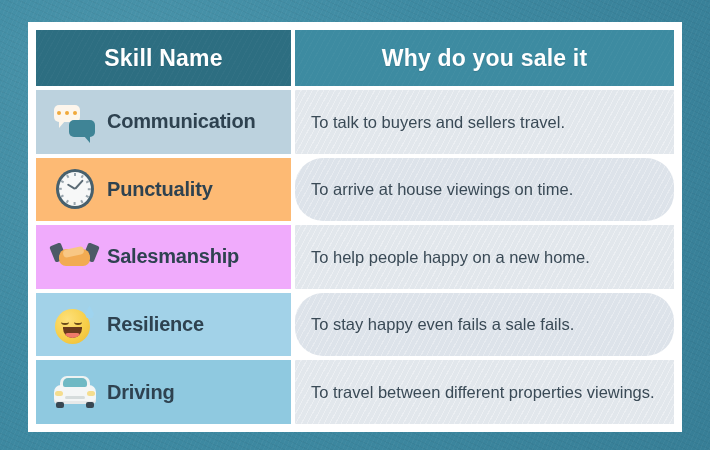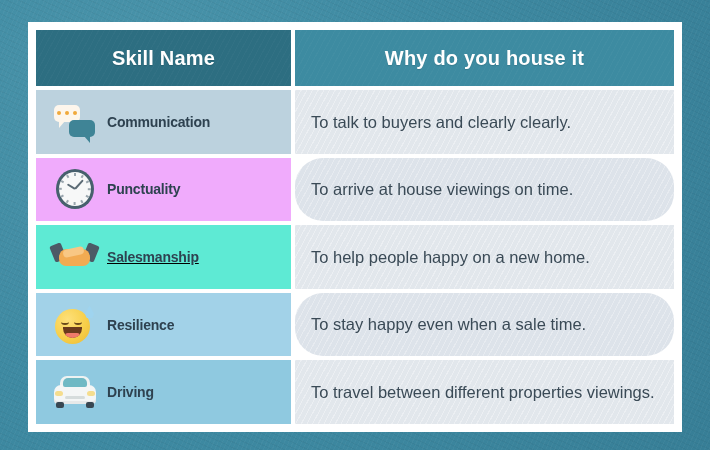--- a/index.html
+++ b/index.html
@@ -45,21 +45,21 @@
   table.skill-table td {
     padding: 0;
     vertical-align: middle;
   }
   col.col-skill { width: 255px; }
   col.col-why   { width: auto; }
 
   .hdr {
     height: 56px;
     color: #ffffff;
-    font-size: 20px;
+    font-size: 23px;
     font-weight: bold;
     text-align: center;
     letter-spacing: 0.2px;
     text-shadow: 0 1px 1px rgba(0,0,0,0.12);
   }
   .hdr-skill {
     background:
       repeating-linear-gradient(118deg, rgba(255,255,255,0.022) 0 1px, rgba(0,0,0,0) 1px 5px),
       #2d6e81;
   }
@@ -72,21 +72,21 @@
   .skill-cell {
     padding-left: 16px !important;
     box-sizing: border-box;
   }
   .skill-inner {
     display: flex;
     align-items: center;
     gap: 9px;
   }
   .skill-label {
-    font-size: 14px;
+    font-size: 20px;
     font-weight: bold;
     color: #2e4250;
     letter-spacing: -0.2px;
     white-space: nowrap;
   }
   .why-cell {
     padding: 0 14px 0 16px !important;
     background:
       repeating-linear-gradient(118deg, rgba(255,255,255,0.35) 0 1px, rgba(0,0,0,0) 1px 5px),
       #e2e7ec;
@@ -314,45 +314,45 @@
 
 <div id="card-frame">
   <table class="skill-table">
     <colgroup>
       <col class="col-skill">
       <col class="col-why">
     </colgroup>
     <thead>
       <tr>
         <th class="hdr hdr-skill">Skill Name</th>
-        <th class="hdr hdr-why">Why do you house it</th>
+        <th class="hdr hdr-why">Why do you sale it</th>
       </tr>
     </thead>
     <tbody>
 
       <tr>
         <td class="skill-cell" style="background:#bcd2de;">
           <div class="skill-inner">
             <span class="icon-wrap">
               <span class="bub-white"></span>
               <span class="bub-dots">
                   <i></i>
                   <i></i>
                   <i></i>
                 </span>
               <span class="bub-teal"></span>
             </span>
             <span class="skill-label">Communication</span>
           </div>
         </td>
-        <td class="why-cell">To talk to buyers and clearly clearly.</td>
-      </tr>
-
-      <tr>
-        <td class="skill-cell" style="background:#f0abfc;margin-top:12px;">
+        <td class="why-cell">To talk to buyers and sellers travel.</td>
+      </tr>
+
+      <tr>
+        <td class="skill-cell" style="background:#fdba74;margin-top:12px;">
           <div class="skill-inner">
             <span class="icon-wrap">
               <span class="clock-out"></span>
               <span class="clock-face"></span>
               <span class="clock-tick" style="transform:rotate(0deg)"></span>
               <span class="clock-tick" style="transform:rotate(30deg)"></span>
               <span class="clock-tick" style="transform:rotate(60deg)"></span>
               <span class="clock-tick" style="transform:rotate(90deg)"></span>
               <span class="clock-tick" style="transform:rotate(120deg)"></span>
               <span class="clock-tick" style="transform:rotate(150deg)"></span>
@@ -365,21 +365,21 @@
               <span class="clock-hand clock-h"></span>
               <span class="clock-hand clock-m"></span>
             </span>
             <span class="skill-label">Punctuality</span>
           </div>
         </td>
         <td class="why-cell alt">To arrive at house viewings on time.</td>
       </tr>
 
       <tr>
-        <td class="skill-cell" style="background:#5eead4;text-decoration:underline;">
+        <td class="skill-cell" style="background:#f0abfc;">
           <div class="skill-inner">
             <span class="icon-wrap">
               <span class="hs-sleeve l"></span>
               <span class="hs-sleeve r"></span>
               <span class="hs-hand"></span>
               <span class="hs-hi"></span>
             </span>
             <span class="skill-label">Salesmanship</span>
           </div>
         </td>
@@ -392,21 +392,21 @@
             <span class="icon-wrap">
               <span class="sm-face"></span>
               <span class="sm-eye l"></span>
               <span class="sm-eye r"></span>
               <span class="sm-mouth"></span>
               <span class="sm-drop"></span>
             </span>
             <span class="skill-label">Resilience</span>
           </div>
         </td>
-        <td class="why-cell alt">To stay happy even when a sale time.</td>
+        <td class="why-cell alt">To stay happy even fails a sale fails.</td>
       </tr>
 
       <tr>
         <td class="skill-cell" style="background:#8fc9e0;margin-top:6px;">
           <div class="skill-inner">
             <span class="icon-wrap">
               <span class="car-roof"></span>
               <span class="car-body"></span>
               <span class="car-glass"></span>
               <span class="car-lamp l"></span>

